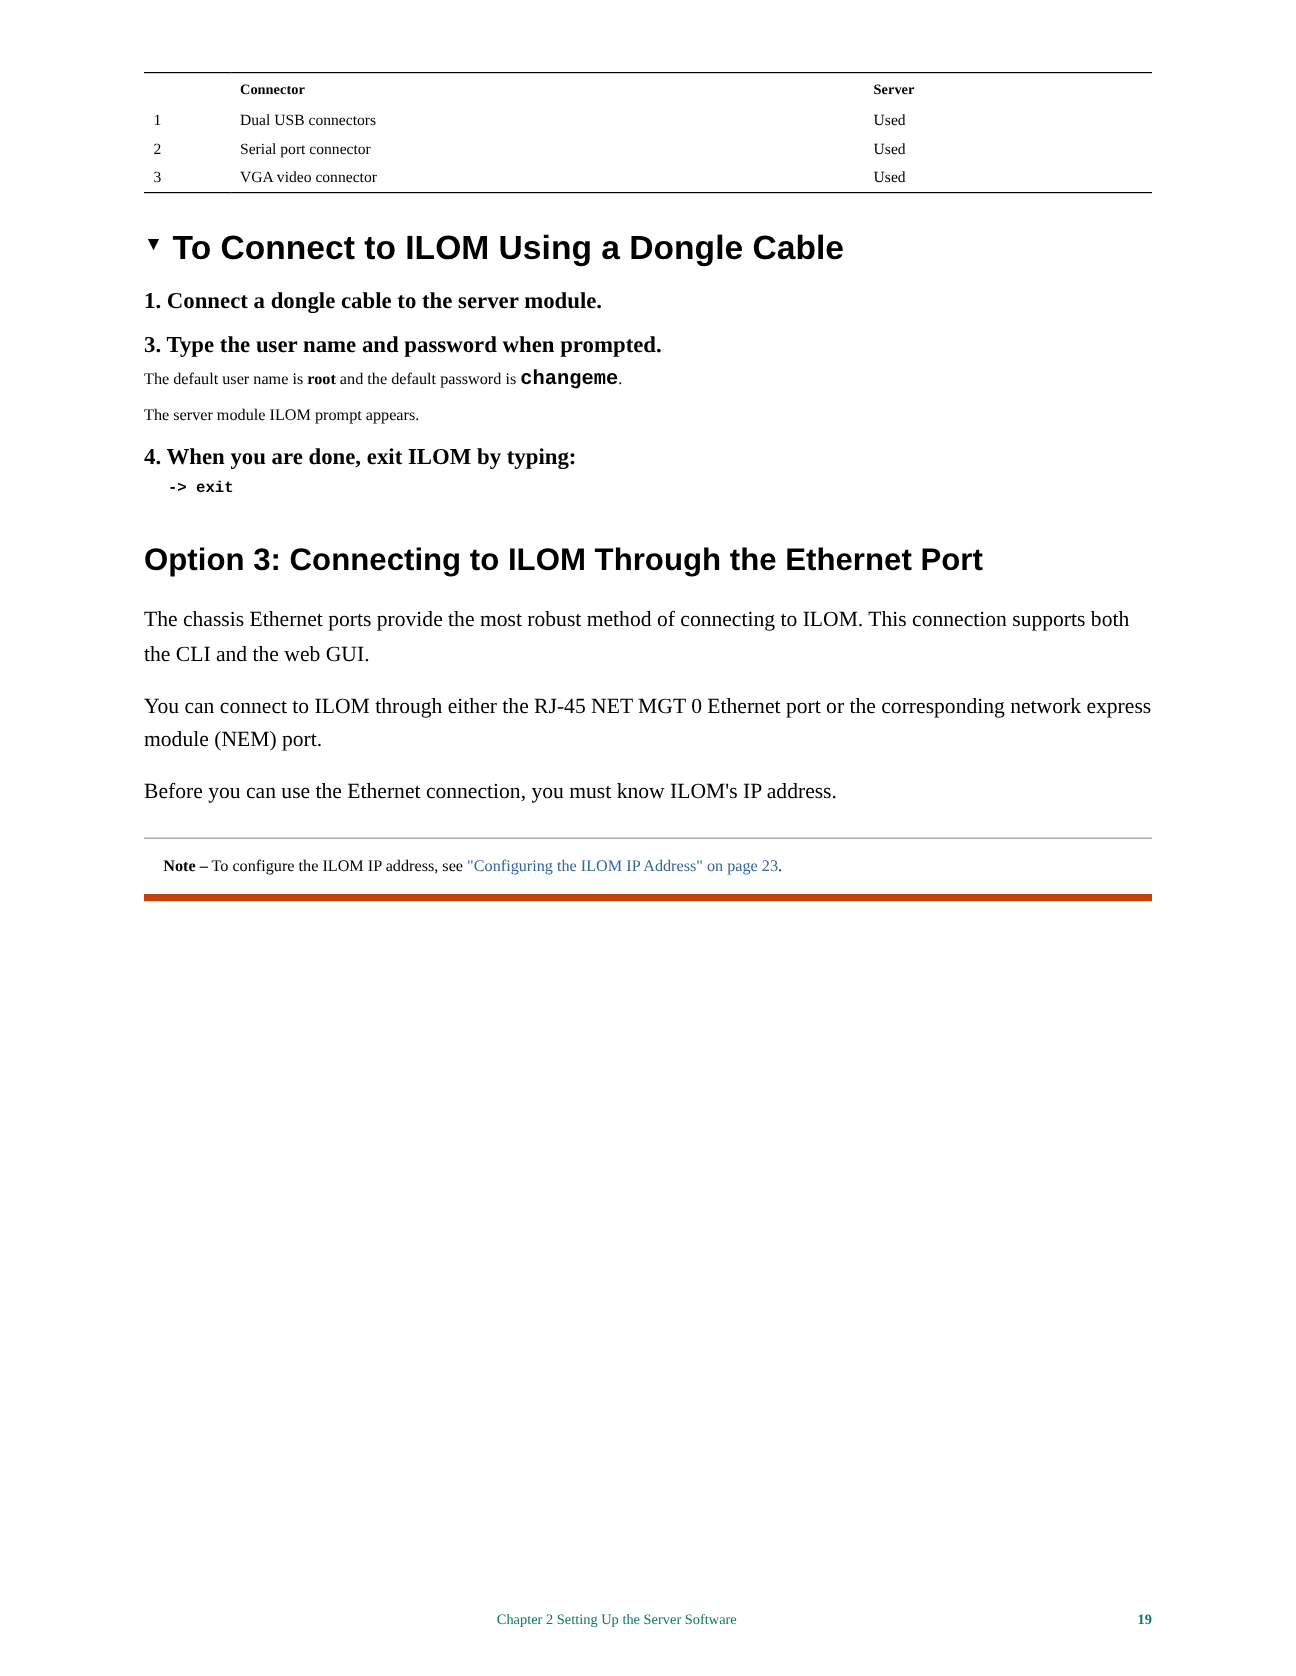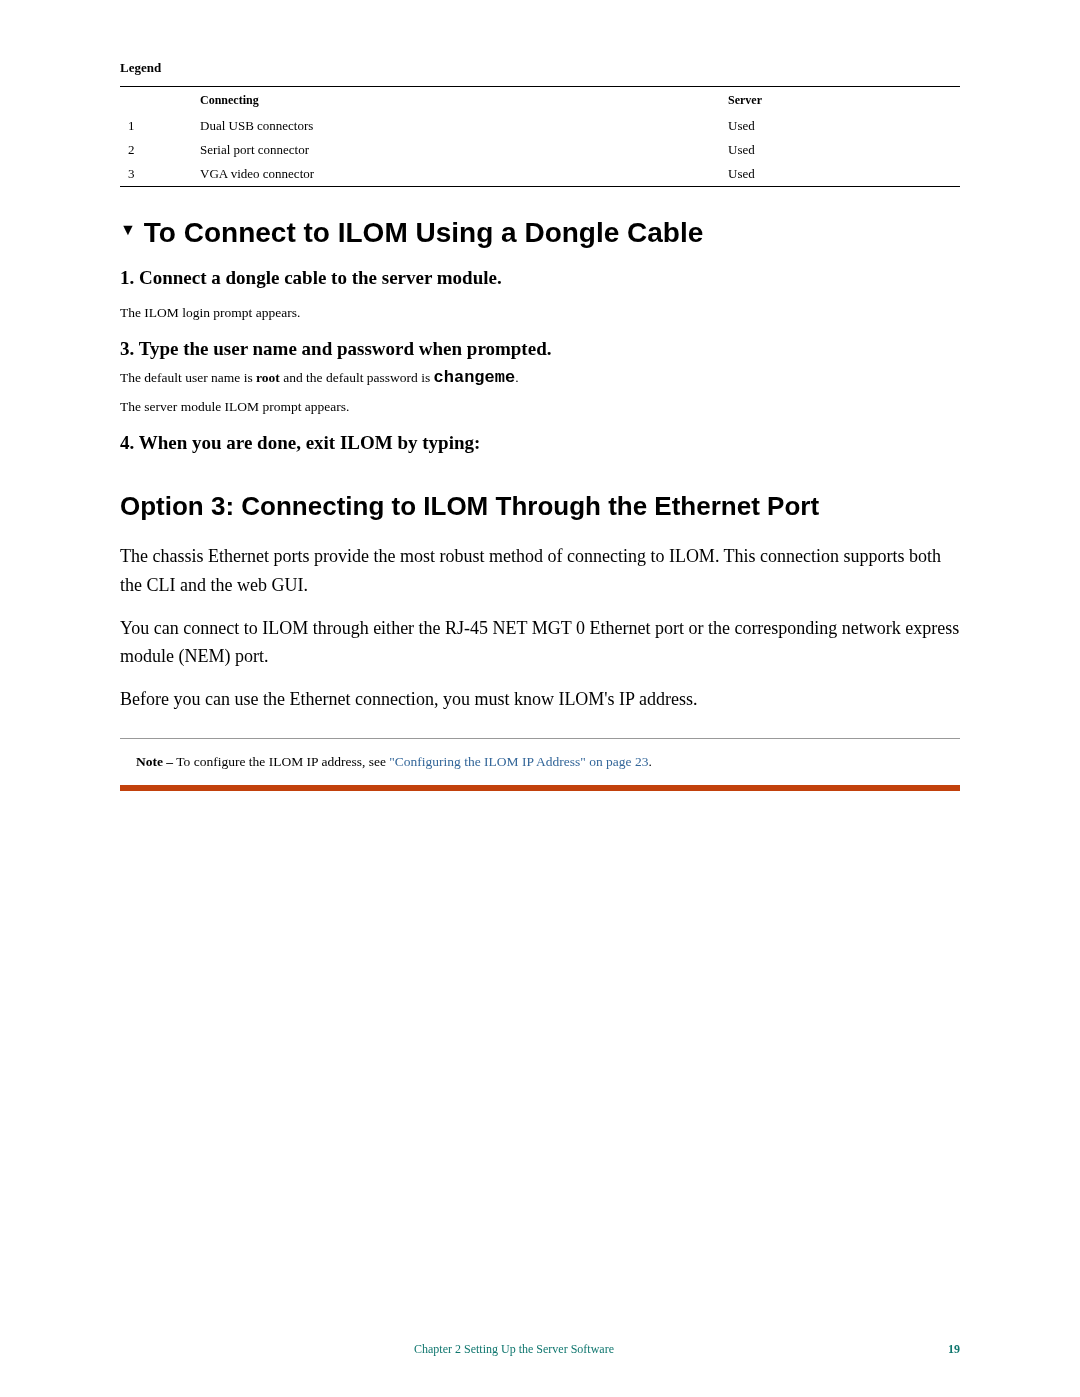--- a/index.html
+++ b/index.html
@@ -172,26 +172,25 @@
     }
 
     .footer-right {
       font-weight: bold;
     }
   </style>
 </head>
 <body>
 
 <div class="legend-section">
-  <div class="legend-title">Legend</div>
   <table class="legend-table">
     <thead>
       <tr>
         <th class="col-num"></th>
-        <th class="col-connector">Connecting</th>
+        <th class="col-connector">Connector</th>
         <th class="col-status">Server</th>
       </tr>
     </thead>
     <tbody id="legend-tbody">
     <tr>
         <td class="col-num">1</td>
         <td class="col-connector">Dual USB connectors</td>
         <td class="col-status">Used</td>
       </tr>
         <tr>
@@ -216,41 +215,39 @@
 <ol class="steps-list">
 
   <li class="step-item">
     <div class="step-number-label">
       <span>1. </span>
       <span>Connect a dongle cable to the server module.</span>
     </div>
   </li>
 
   <li class="step-item">
-    <div class="step-body">
-      <p>The ILOM login prompt appears.</p>
-    </div>
   </li>
 
   <li class="step-item">
     <div class="step-number-label">
       <span>3. </span>
       <span>Type the user name and password when prompted.</span>
     </div>
     <div class="step-body">
       <p>The default user name is <strong>root</strong> and the default password is <code>changeme</code>.</p>
       <p>The server module ILOM prompt appears.</p>
     </div>
   </li>
 
   <li class="step-item">
     <div class="step-number-label">
       <span>4. </span>
       <span>When you are done, exit ILOM by typing:</span>
     </div>
+    <div class="code-block">-&gt; exit</div>
   </li>
 </ol>
 
 <h1 class="chapter-heading">Option 3: Connecting to ILOM Through the Ethernet Port</h1>
 
 <p class="body-text">The chassis Ethernet ports provide the most robust method of connecting to ILOM. This connection supports both the CLI and the web GUI.</p>
 <p class="body-text">You can connect to ILOM through either the RJ-45 NET MGT 0 Ethernet port or the corresponding network express module (NEM) port.</p>
 <p class="body-text">Before you can use the Ethernet connection, you must know ILOM's IP address.</p>
 
 <div class="note-box">

